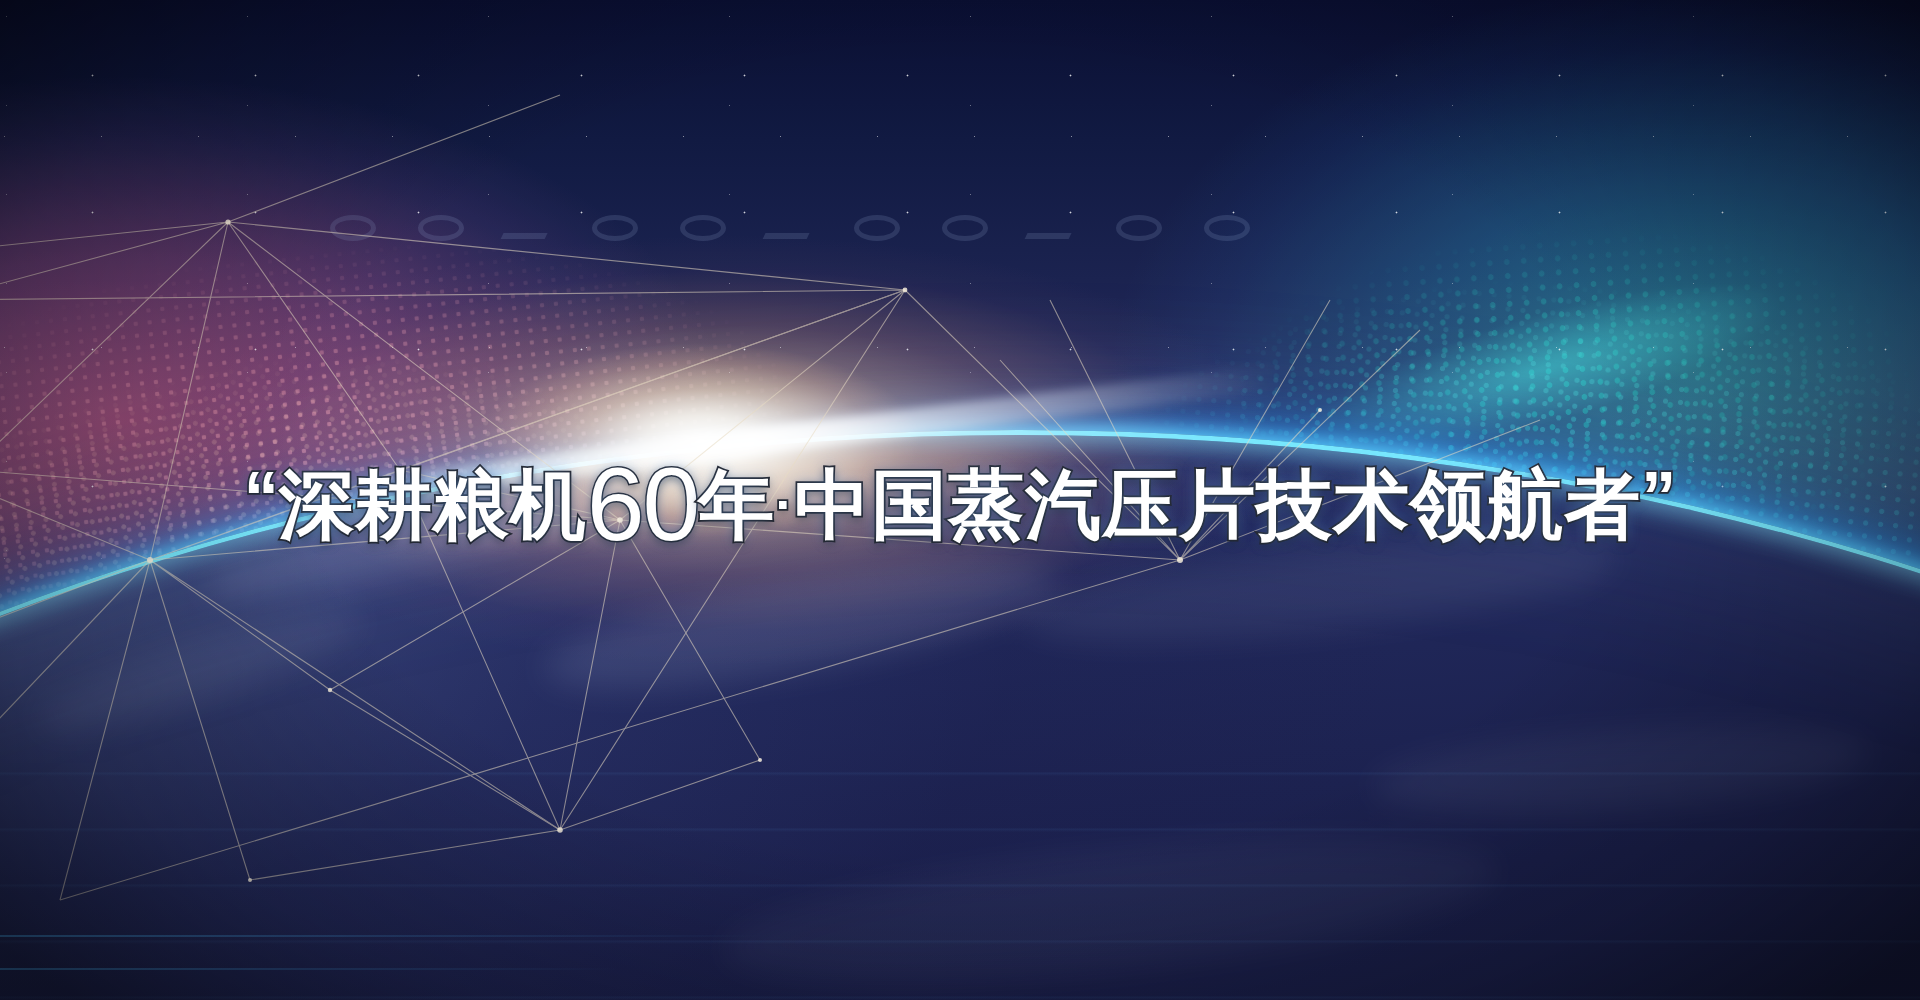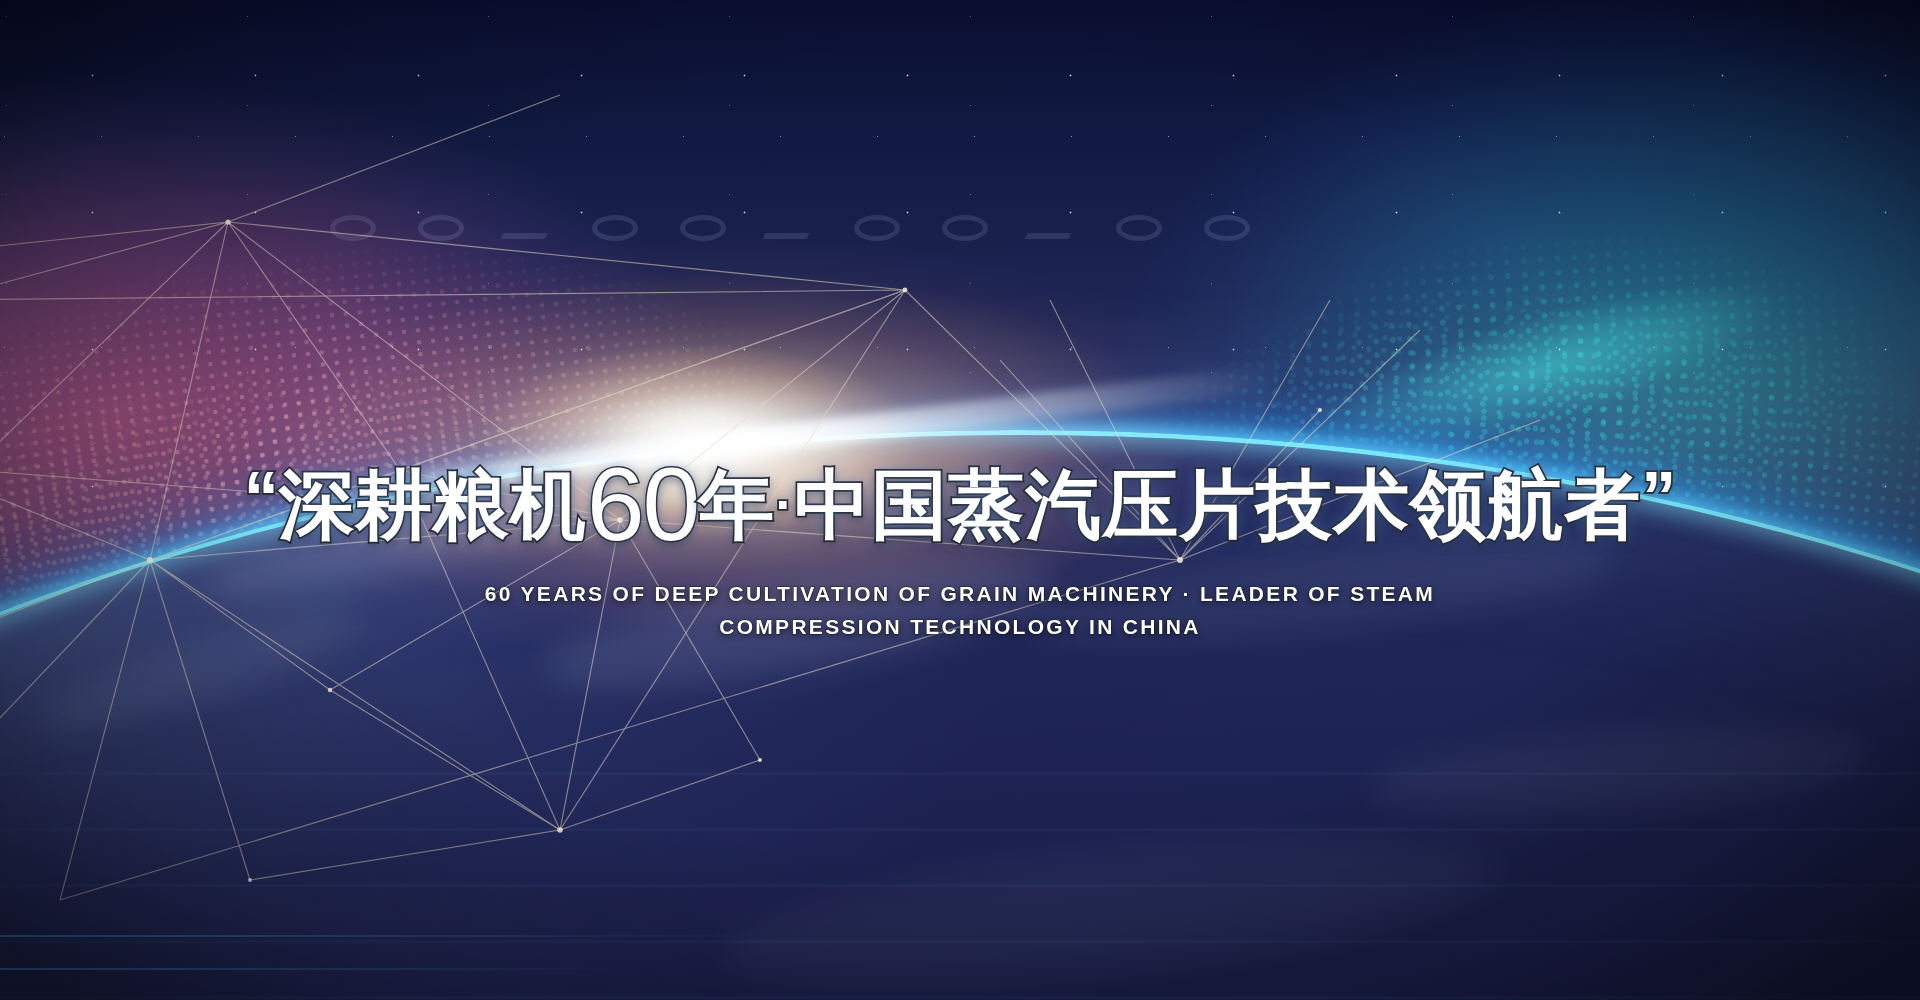--- a/index.html
+++ b/index.html
@@ -431,19 +431,15 @@
         <circle cx="1320" cy="410" r="2.0"></circle>
       </g>
     </svg>
   </div>
 
   <div class="layer vignette"></div>
 
   <div class="text-block">
     <h1 class="headline"><span class="quote">“</span><span>深耕粮机</span><span class="num">60</span><span>年</span><span class="dot">·</span><span>中国蒸汽压片技术领航者</span><span class="quote">”</span></h1>
 
-    <div class="subtitle">
-      <span class="line">60 YEARS OF DEEP CULTIVATION OF GRAIN MACHINERY · LEADER OF STEAM</span>
-      <span class="line">COMPRESSION TECHNOLOGY IN CHINA</span>
-    </div>
   </div>
 
 </div>
 
 </body></html>

